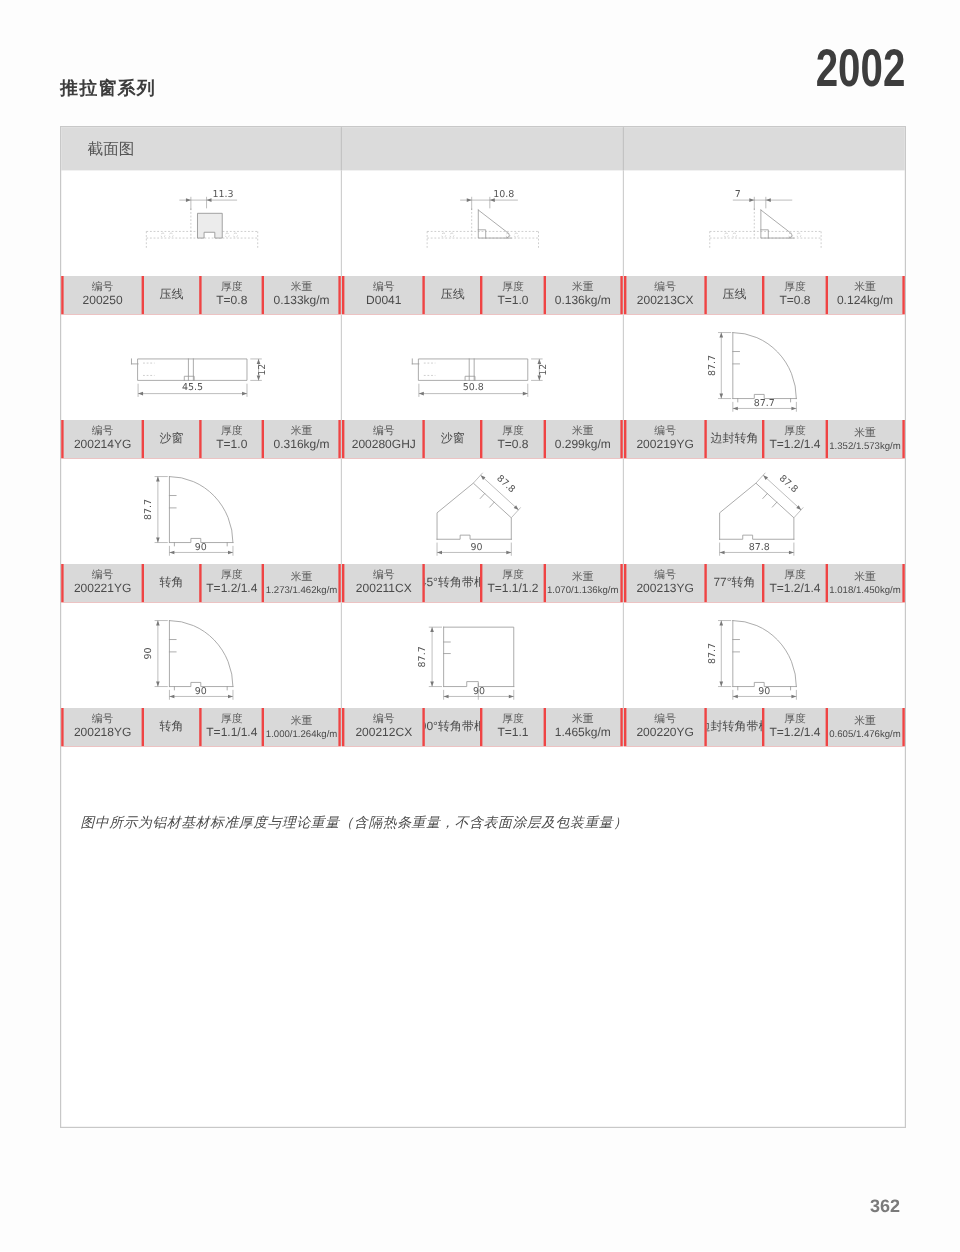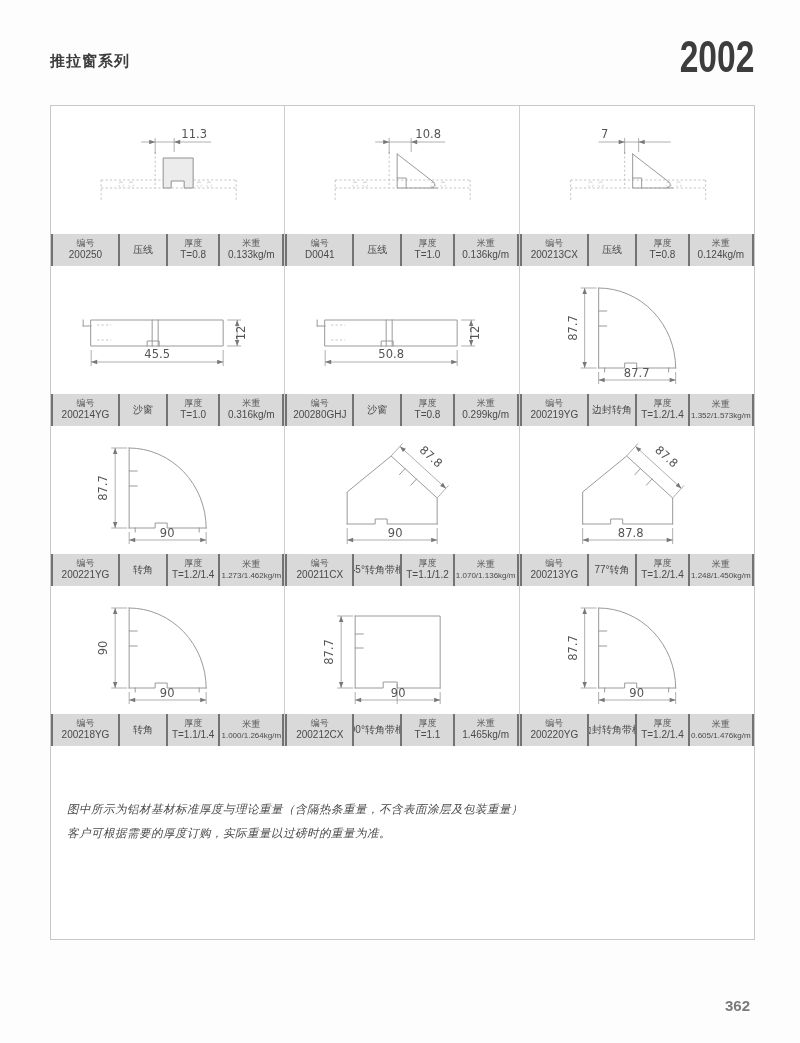--- a/index.html
+++ b/index.html
@@ -2,42 +2,42 @@
 <html><head>
 <meta charset="utf-8">
 <style>
   html,body{margin:0;padding:0;}
   body{width:800px;height:1043px;background:#fdfdfd;position:relative;
        font-family:"Liberation Sans","DejaVu Sans",sans-serif;color:#3c3c3c;}
   .page{position:absolute;inset:0;overflow:hidden;}
 
   
   .page-header{position:absolute;left:50px;right:46px;top:38px;height:52px;}
-  .series-title{position:absolute;left:0;top:14px;font-size:15px;font-weight:bold;
+  .series-title{position:absolute;left:0;top:26px;font-size:15px;font-weight:bold;
                 letter-spacing:1px;color:#3d3d3d;}
   .model-number{position:absolute;right:0;top:-6px;font-size:42px;font-weight:bold;
                 color:#3d3d3d;transform:scale(0.8,1.05);transform-origin:right top;
                 letter-spacing:0px;}
 
   
   .spec-table{position:absolute;left:50px;top:105px;width:703px;height:833px;
               border:1px solid #c8c8c8;background:#fff;box-sizing:content-box;}
   .table-header{display:grid;grid-template-columns:1fr 1fr 1fr;height:36px;background:#dbdbdb;}
   .th{border-right:1px solid #c3c3c3;display:flex;align-items:center;padding-left:22px;
       font-size:13px;color:#555;}
   .th:last-child{border-right:none;}
 
   .grid{display:grid;grid-template-columns:repeat(3,1fr);}
   .cell{border-right:1px solid #cfcfcf;}
   .cell:nth-child(3n){border-right:none;}
-  .drawing{height:128px;}
+  .drawing{height:88px;}
   .drawing svg{display:block;width:100%;height:100%;}
 
   .spec{height:32px;display:grid;grid-template-columns:1.1fr .78fr .85fr 1.05fr;
-        gap:2px;padding:0 2px;background:#737373;box-sizing:border-box;}
+        gap:2px;padding:0 2px;background:#ef4444;box-sizing:border-box;}
   .spec-cell{background:#d9d9d9;display:flex;flex-direction:column;justify-content:center;
              align-items:center;line-height:1.25;overflow:hidden;}
   .spec-cell .lab{font-size:9px;color:#5a5a5a;}
   .spec-cell .val{font-size:10px;color:#4a4a4a;white-space:nowrap;}
   .spec-cell .val.small{font-size:8px;}
 
   .note{height:159px;box-sizing:border-box;padding:56px 16px 0 16px;}
   .note p{margin:0 0 9px 0;font-size:11.5px;color:#4a4a4a;letter-spacing:.5px;font-style:italic;}
 
   .page-number{position:absolute;right:50px;top:997px;font-size:15px;font-weight:bold;color:#7a7a7a;}
@@ -55,20 +55,25 @@
 <body>
 
 <div class="page">
 
   <header class="page-header">
     <div class="series-title">推拉窗系列</div>
     <div class="model-number">2002</div>
   </header>
 
   <div class="spec-table">
+    <div class="table-header">
+      <div class="th">截面图</div>
+      <div class="th"></div>
+      <div class="th"></div>
+    </div>
     <div class="grid" id="cells-grid">
   <div class="cell">
     <div class="drawing">
             <svg viewBox="0 0 233 128">
               <path d="M50,74 H185" class="dash"></path>
               <path d="M50,82 H185" class="dash"></path>
               <path d="M50,74 V96" class="dash"></path>
               <path d="M185,74 V96" class="dash"></path>
               <path d="M70,76 a2.5,2.5 0 1 0 .1,0" class="dash"></path>
               <path d="M80,76 a2.5,2.5 0 1 0 .1,0" class="dash"></path>
@@ -405,21 +410,21 @@
       </div>
       <div class="spec-cell">
         <div class="val">77°转角</div>
       </div>
       <div class="spec-cell">
         <div class="lab">厚度</div>
         <div class="val">T=1.2/1.4</div>
       </div>
       <div class="spec-cell">
         <div class="lab">米重</div>
-        <div class="val small">1.248/1.450kg/m</div>
+        <div class="val small">1.018/1.450kg/m</div>
       </div>
     </div>
   </div>
 
   <div class="cell">
     <div class="drawing">
             <svg viewBox="0 0 233 128">
               <path d="M78,22 V102" class="pf"></path>
               <path d="M78,102 h26 v-5 h12 v5 h39" class="pf"></path>
               <path d="M78,22 A77,80 0 0 1 155,102" class="pf"></path>
@@ -528,18 +533,17 @@
       </div>
       <div class="spec-cell">
         <div class="lab">米重</div>
         <div class="val small">0.605/1.476kg/m</div>
       </div>
     </div>
   </div>
 </div>
     <div class="note">
       <p>图中所示为铝材基材标准厚度与理论重量（含隔热条重量，不含表面涂层及包装重量）</p>
-      <p>客户可根据需要的厚度订购，实际重量以过磅时的重量为准。</p>
     </div>
   </div>
 
   <div class="page-number">362</div>
 </div>
 
 </body></html>

